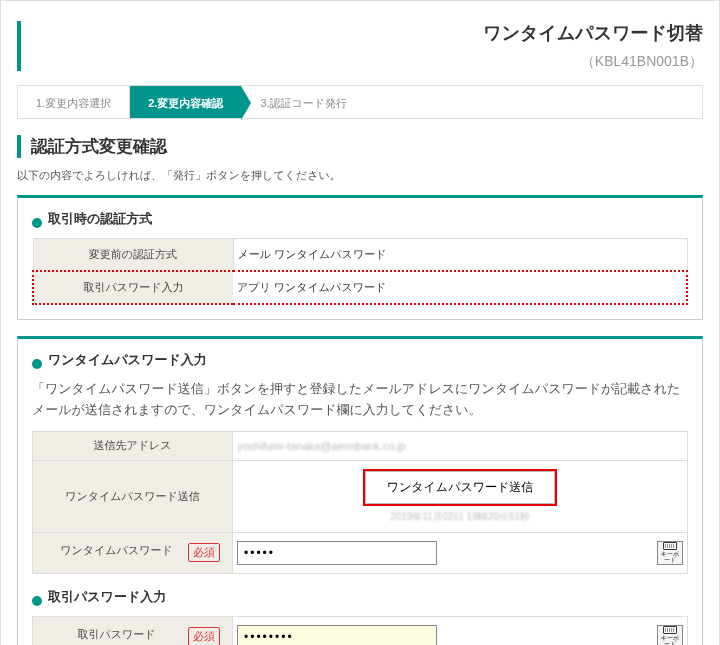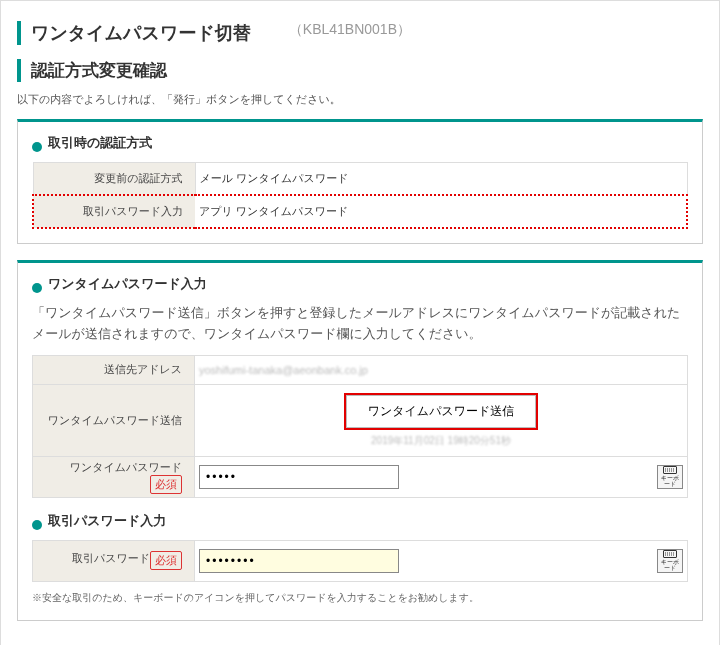--- a/index.html
+++ b/index.html
@@ -1,33 +1,33 @@
 <!DOCTYPE html>
 <html><head>
 <meta charset="utf-8">
 <style>
   * { box-sizing: border-box; margin: 0; padding: 0; }
   body { font-family: "Hiragino Kaku Gothic Pro", "Meiryo", sans-serif; font-size: 12px; color: #333; background: #fff; }
   .page { width: 720px; border: 1px solid #ddd; padding: 20px 16px; }
-  .page-title { border-left: 4px solid #00958d; padding-left: 10px; margin-bottom: 14px; display: flex; align-items: flex-start; gap: 8px; }
+  .page-title { border-left: 4px solid #00958d; padding-left: 10px; margin-bottom: 14px; display: flex; align-items: flex-end; gap: 8px; flex-direction: column; }
   .page-title h1 { font-size: 18px; font-weight: bold; }
   .page-title .code { font-size: 14px; color: #999; margin-left: 30px; }
   .steps { display: flex; border: 1px solid #ddd; margin-bottom: 16px; height: 34px; }
   .step { padding: 0 18px; line-height: 34px; font-size: 11px; color: #888; border-right: 1px solid #ddd; position: relative; }
   .step:last-child { border-right: none; }
   .step.active { background: #00958d; color: #fff; font-weight: bold; }
   .step.active::after { content: ""; position: absolute; right: -10px; top: 0; border-top: 17px solid transparent; border-bottom: 17px solid transparent; border-left: 10px solid #00958d; z-index: 1; }
   .section-title { border-left: 4px solid #00958d; padding-left: 10px; font-size: 17px; font-weight: bold; margin-bottom: 10px; }
   .intro { font-size: 11px; color: #555; margin-bottom: 12px; }
   .panel { border: 1px solid #ccc; border-top: 3px solid #00958d; padding: 12px 14px 14px; margin-bottom: 16px; }
   .panel-heading { display: flex; align-items: flex-end; gap: 6px; font-size: 13px; font-weight: bold; margin-bottom: 10px; }
   .dot { width: 10px; height: 10px; border-radius: 50%; background: #00958d; display: inline-block; }
   .desc { font-size: 13px; color: #555; margin-bottom: 10px; line-height: 1.6; }
   table.form { width: 100%; border-collapse: collapse; table-layout: fixed; }
-  table.form th { background: #f0ede6; text-align: right; padding: 0 12px; border: 1px solid #ddd; font-size: 11px; font-weight: normal; color: #444; width: 162px; }
+  table.form th { background: #f0ede6; text-align: center; padding: 0 12px; border: 1px solid #ddd; font-size: 11px; font-weight: normal; color: #444; width: 200px; }
   table.form td { padding: 8px 4px; border: 1px solid #ddd; font-size: 11px; vertical-align: middle; }
   .blur { color: #bbb; filter: blur(1px); }
   .blur.small { font-size: 10px; }
   .req { display: inline-block; border: 1px solid #d33; color: #d33; font-size: 11px; padding: 1px 4px; border-radius: 2px; float: right; }
   .text-input { width: 200px; padding: 4px 6px; border: 1px solid #888; font-size: 12px; letter-spacing: 2px; }
   .text-input.yellow { background: #fffde0; }
   .kbd-btn { float: right; border: 1px solid #888; background: #f5f5f5; width: 26px; height: 24px; cursor: pointer; display: flex; flex-direction: column; align-items: center; justify-content: center; gap: 1px; }
   .kbd-btn span { display: block; font-size: 6px; color: #333; line-height: 1; }
   .kbd-icon { width: 14px; height: 8px; border: 1px solid #333; border-radius: 1px; position: relative; }
   .kbd-icon::after { content: ""; position: absolute; top: 1px; left: 1px; right: 1px; bottom: 1px; background: repeating-linear-gradient(90deg,#333 0 1px,transparent 1px 2px); opacity: .5; }
@@ -42,20 +42,25 @@
 </head>
 <body>
 
 <div class="page">
 
   <div class="page-title">
     <h1>ワンタイムパスワード切替</h1>
     <span class="code">（KBL41BN001B）</span>
   </div>
 
+  <div class="steps">
+    <div class="step">1.変更内容選択</div>
+    <div class="step active">2.変更内容確認</div>
+    <div class="step">3.認証コード発行</div>
+  </div>
 
   <h2 class="section-title">認証方式変更確認</h2>
   <p class="intro">以下の内容でよろしければ、「発行」ボタンを押してください。</p>
 
   <div class="panel">
     <div class="panel-heading">
       <span class="dot"></span>
       <span>取引時の認証方式</span>
     </div>
     <table class="form">

